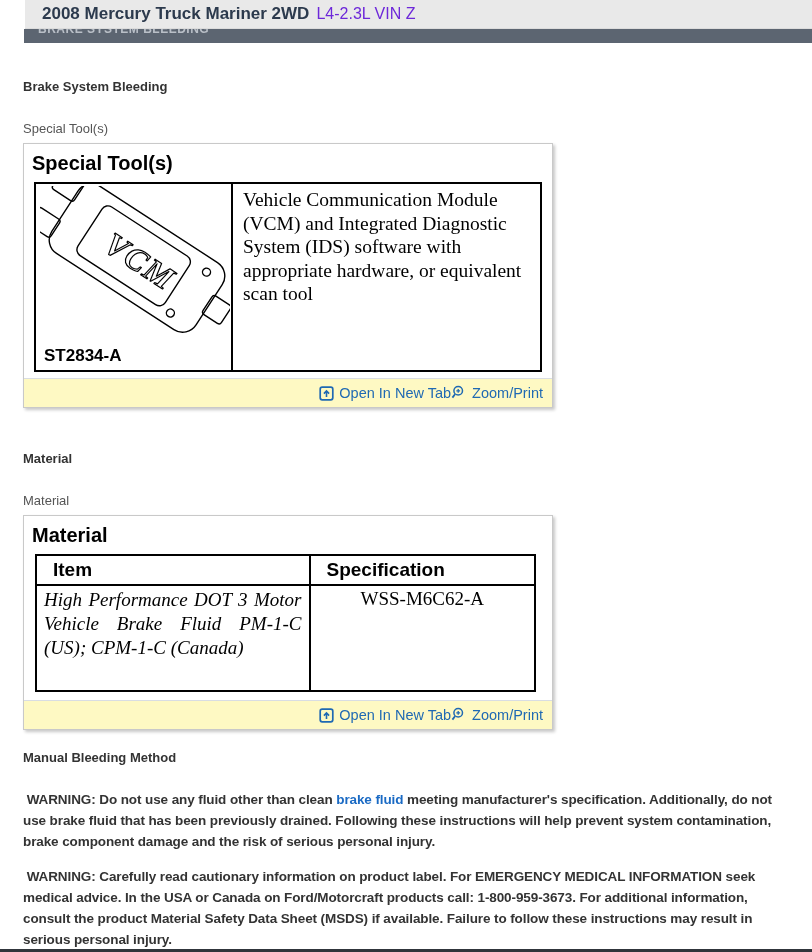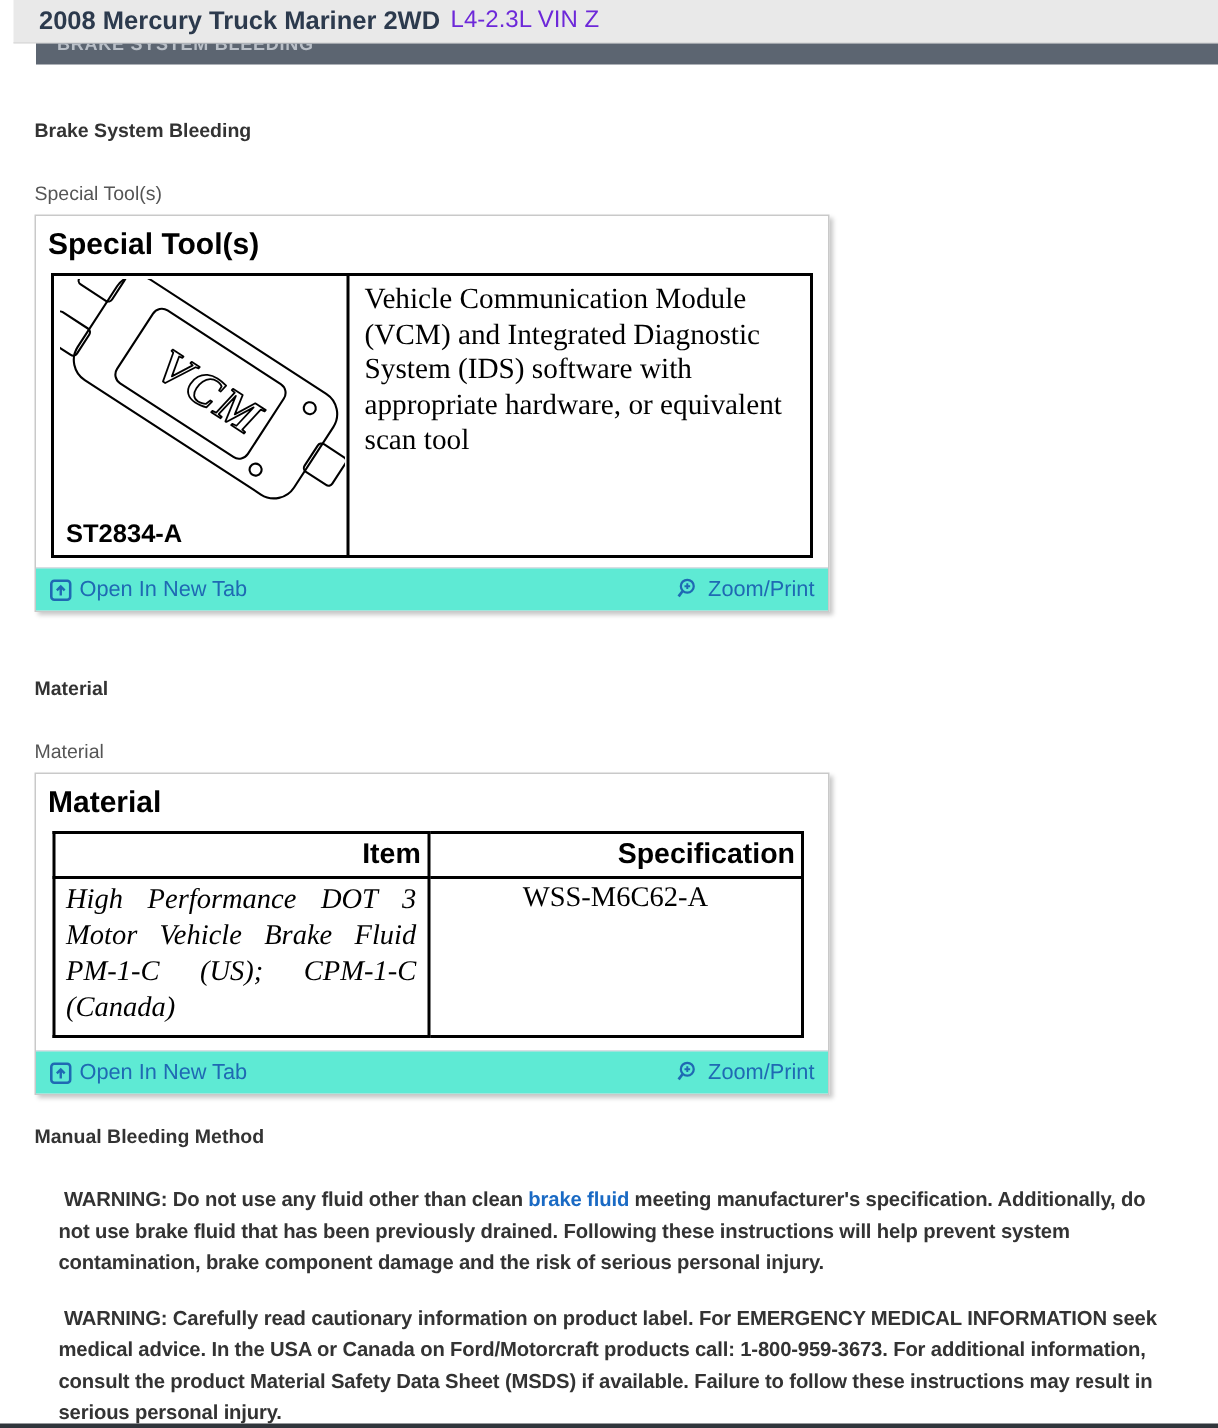--- a/index.html
+++ b/index.html
@@ -3,21 +3,21 @@
 <meta charset="utf-8">
 <style>
   html,body { margin:0; padding:0; }
   body {
     width:812px; height:952px; position:relative; overflow:hidden;
     background:#ffffff; font-family:"Liberation Sans", sans-serif;
   }
 
   
   .app-header {
-    margin-left:9px; height:28px; background:#e9e9e9;
+    margin-left:25px; height:28px; background:#e9e9e9;
     border-bottom:1px solid #dcdcdc;
     display:flex; align-items:center; padding-left:17px;
   }
   .app-header .t-bold { font-size:17px; font-weight:bold; color:#2c3a4d; }
   .app-header .t-rest { font-size:16px; font-weight:normal; color:#6d28d9; margin-left:7px; }
 
   
   .section-banner {
     margin-left:24px; height:14px; background:#5c6571; overflow:hidden;
   }
@@ -47,35 +47,35 @@
   .tool-img-cell { width:197px; border-right:2px solid #000; position:relative; height:186px; box-sizing:border-box; }
   .tool-img-cell svg.tool-art { position:absolute; left:4px; top:2px; }
   .tool-img-label { position:absolute; left:8px; bottom:4px; font-size:17px; color:#000;font-weight:bold; }
   .tool-desc-cell {
     flex:1; font-family:"Liberation Serif", serif; font-size:19.5px;
     line-height:23.5px; color:#000; padding:4px 10px;
   }
 
   .mat-table { border-collapse:collapse; margin:0 11px 8px 11px; width:501px; table-layout:fixed; }
   .mat-table th, .mat-table td { border:2px solid #000; }
-  .mat-table th { font-size:19px; font-weight:bold; text-align:right; padding:2px 4px; height:24px; }
+  .mat-table th { font-size:19px; font-weight:bold; text-align:left; padding:2px 16px; height:24px; }
   .mat-table td { font-family:"Liberation Serif", serif; font-size:19px; vertical-align:top; }
   td.mat-item { text-align:justify; line-height:24px; padding:2px 7px; height:100px;font-style:italic; }
   td.mat-spec { text-align:center; padding-top:2px; }
 
   .card-footer {
-    height:28px; background:#5eead4; border-top:1px solid #d9dde3;
-    display:flex; justify-content:space-between; align-items:center; padding:0 9px;
+    height:28px; background:#fef9c3; border-top:1px solid #d9dde3;
+    display:flex; justify-content:flex-end; align-items:center; padding:0 9px;
   }
   .link { display:flex; align-items:center; gap:5px; color:#1f69b3; font-size:14.5px; cursor:pointer; text-decoration:none; }
   .link svg { display:block; }
 
   
   .warn {
-    margin:16px; margin-top:24px; font-weight:bold; font-size:13.5px;
+    margin:0; margin-top:24px; font-weight:bold; font-size:13.5px;
     line-height:21px; color:#333; white-space:pre-wrap; letter-spacing:-0.1px;
   }
   .warn + .warn { margin-top:14px; }
   .inline-link { color:#1a6ac4; cursor:pointer; }
 
   
   .bottom-bar { position:absolute; left:0; bottom:0; width:812px; height:3px; background:#30353b; }
 </style>
 </head>
 <body>

